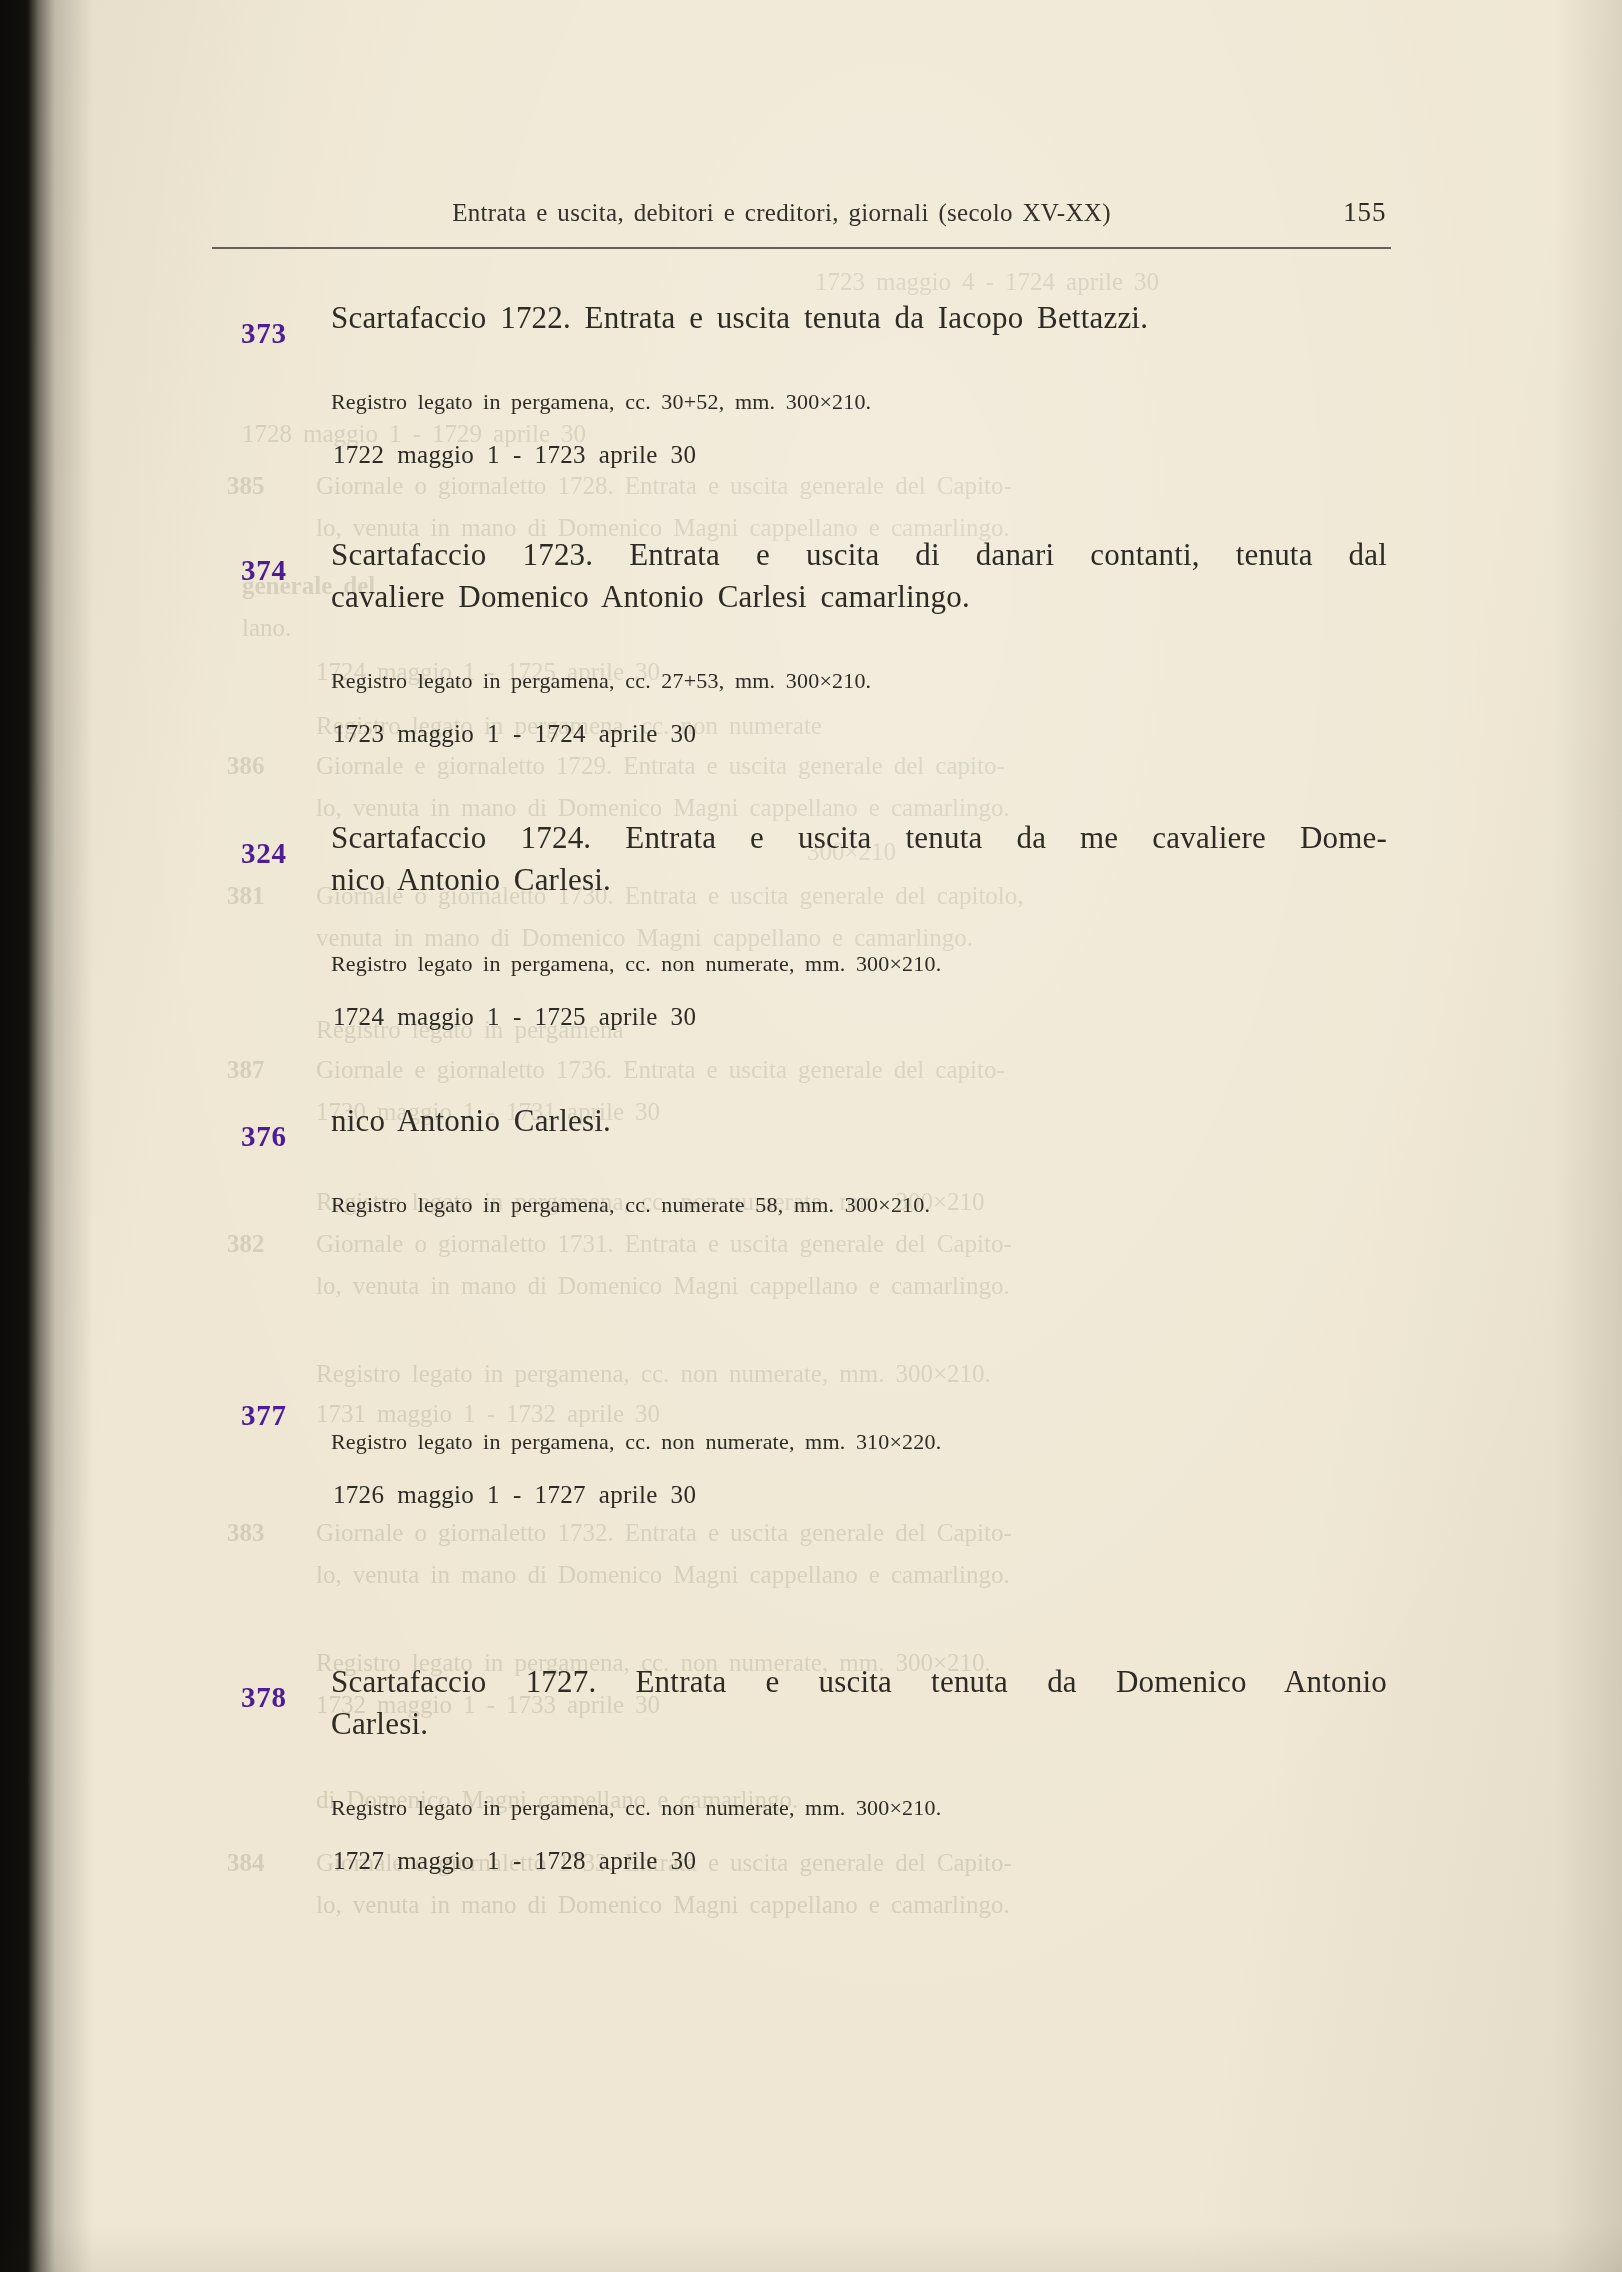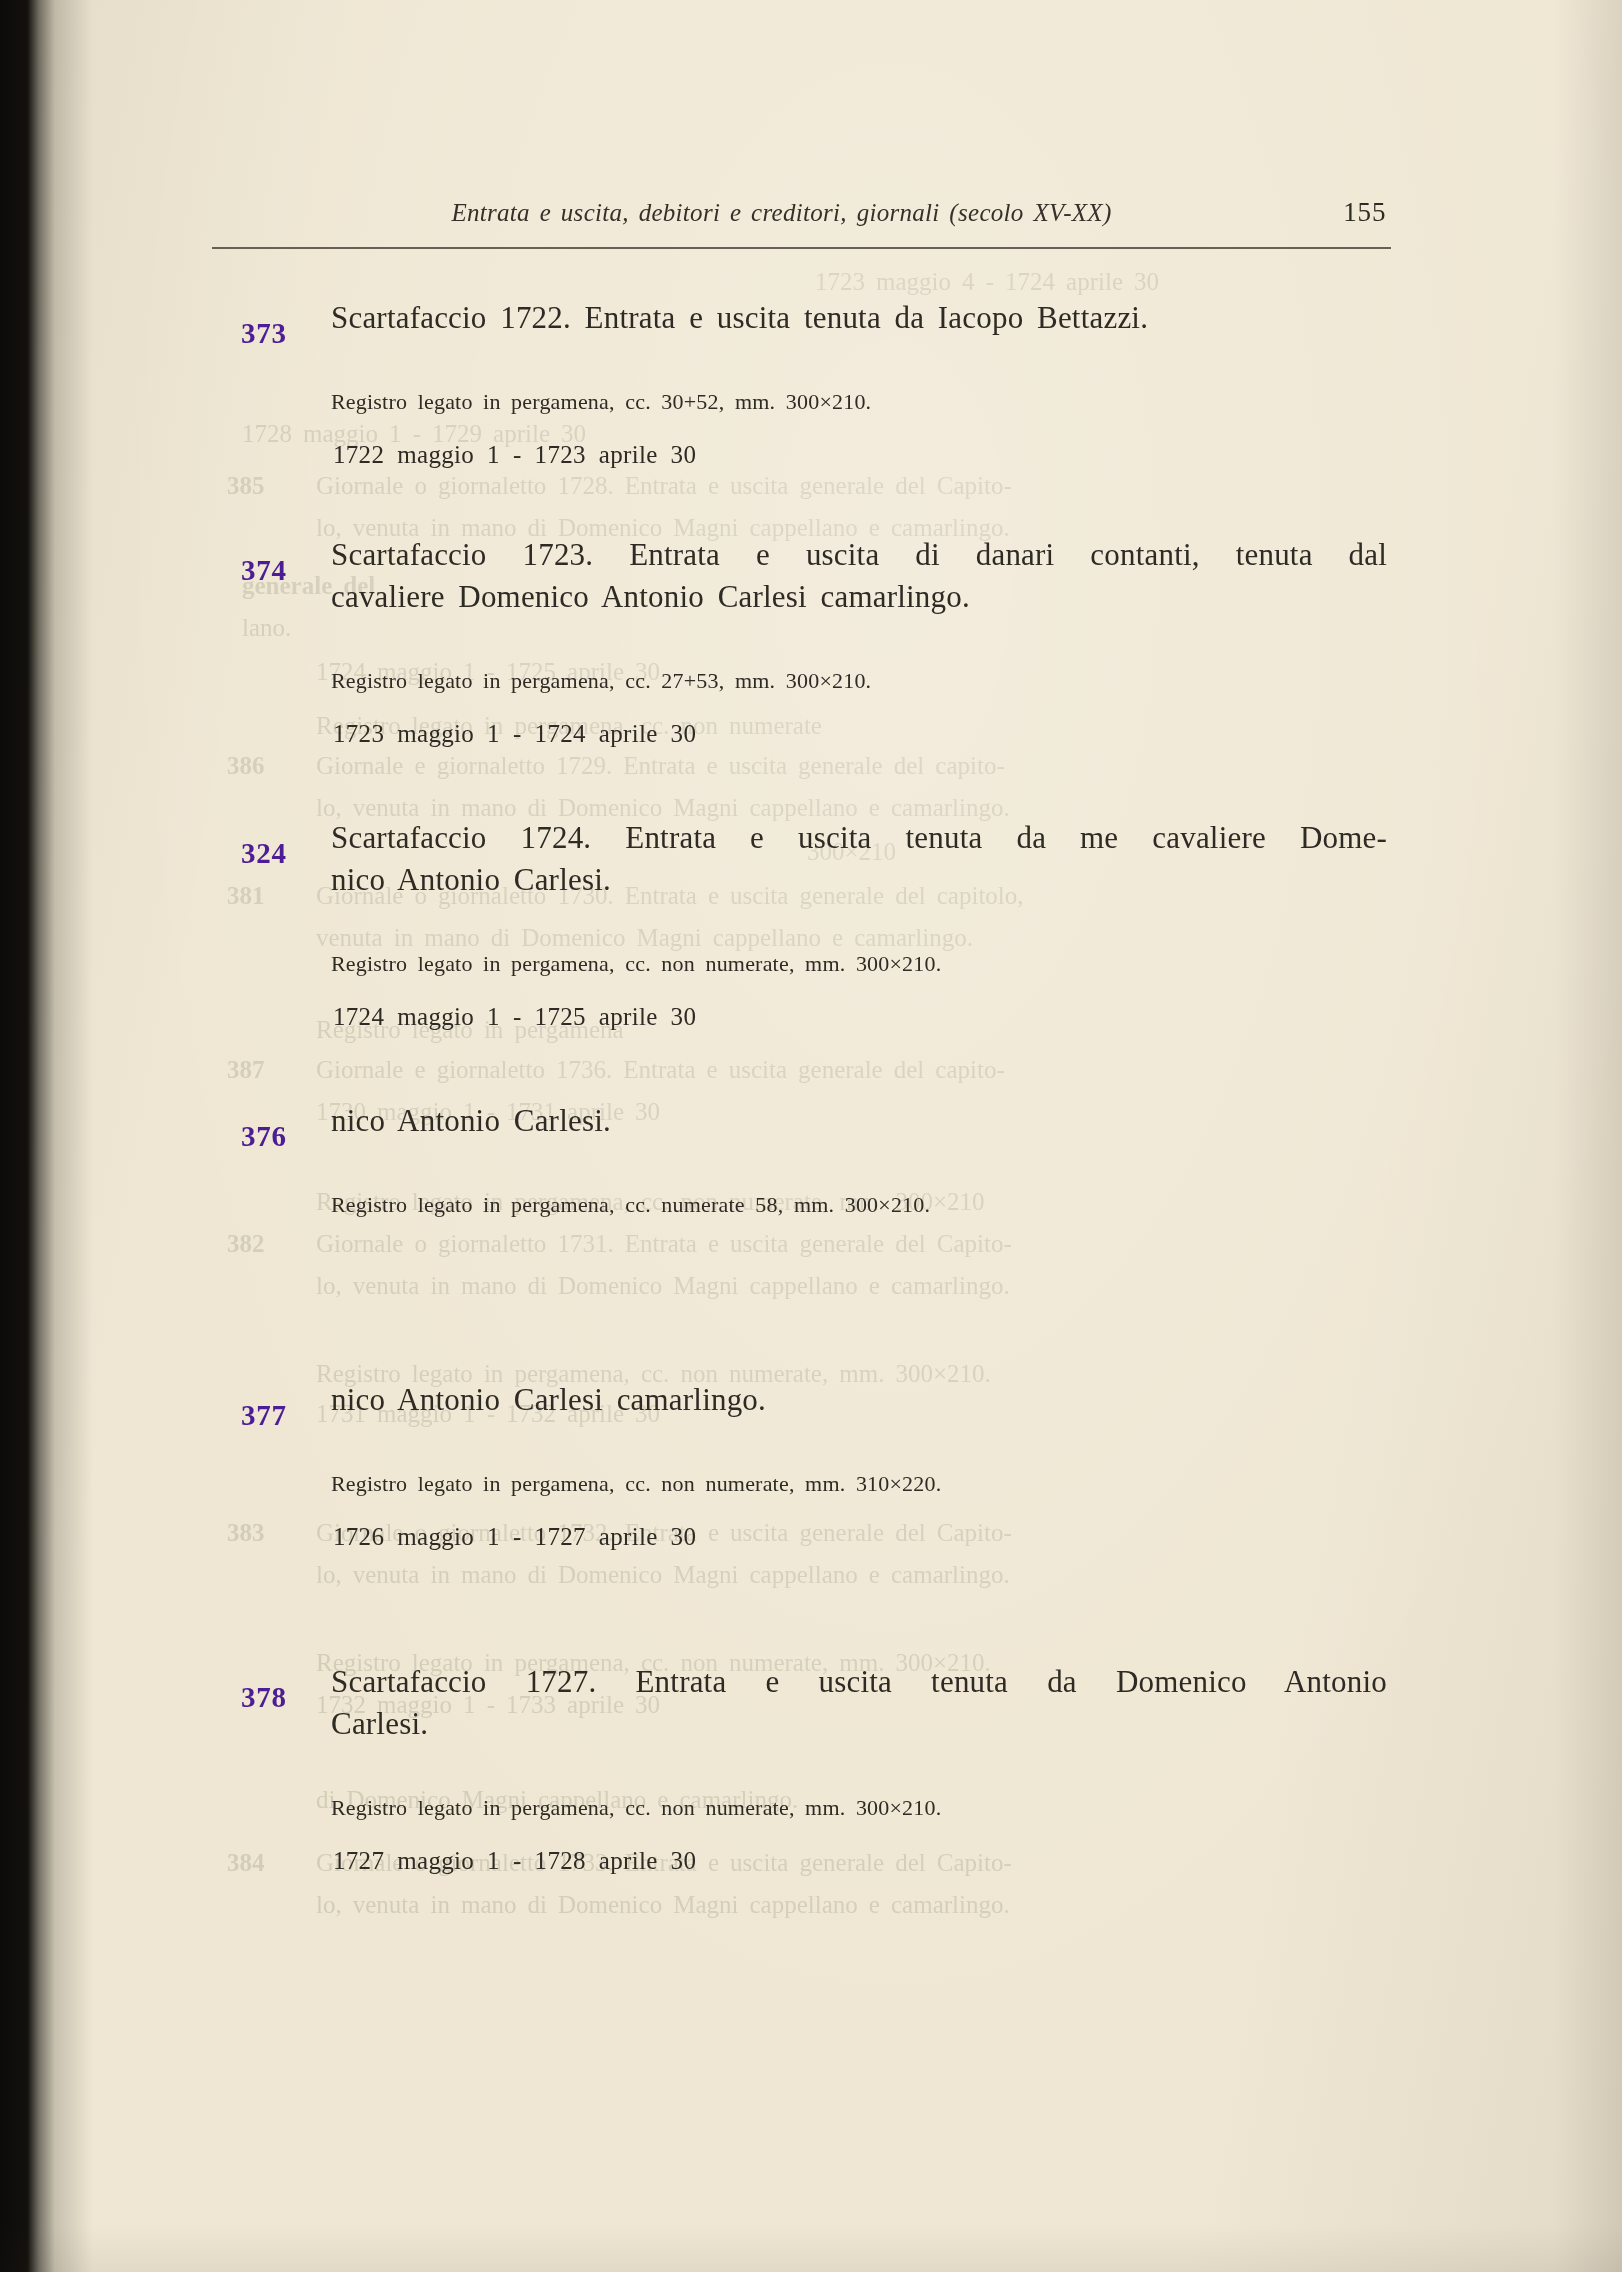--- a/index.html
+++ b/index.html
@@ -51,21 +51,20 @@
   
   .header-row {
     position: absolute;
     top: 199px; left: 212px;
     width: 1179px; height: 36px;
   }
   .header-title {
     position: absolute;
     left: 0; right: 40px;
     text-align: center;
-    font-style: italic;
     font-size: 25px;
     letter-spacing: 0.3px;
     word-spacing: 3.2px;
     color: #35312a;
     white-space: nowrap;
   }
   .page-num {
     position: absolute;
     right: 4.8px; top: -1.6px;
     font-size: 27px;
@@ -231,21 +230,20 @@
         <div class="entry" style="top: 1100px;">
           <div class="e-num">376</div>
           <div class="e-body">
             <div class="t-line">nico Antonio Carlesi.</div>
             <p class="e-desc">Registro legato in pergamena, cc. numerate 58, mm. 300×210.</p>
           </div>
         </div>
         <div class="entry" style="top: 1379px;">
           <div class="e-num">377</div>
           <div class="e-body">
-            <div class="t-line">nico Antonio Carlesi camarlingo.</div>
             <p class="e-desc">Registro legato in pergamena, cc. non numerate, mm. 310×220.</p>
             <p class="e-dates">1726 maggio 1 - 1727 aprile 30</p>
           </div>
         </div>
         <div class="entry" style="top: 1661px;">
           <div class="e-num">378</div>
           <div class="e-body">
             <div class="t-line just">Scartafaccio 1727. Entrata e uscita tenuta da Domenico Antonio</div>
             <div class="t-line">Carlesi.</div>
             <p class="e-desc">Registro legato in pergamena, cc. non numerate, mm. 300×210.</p>

